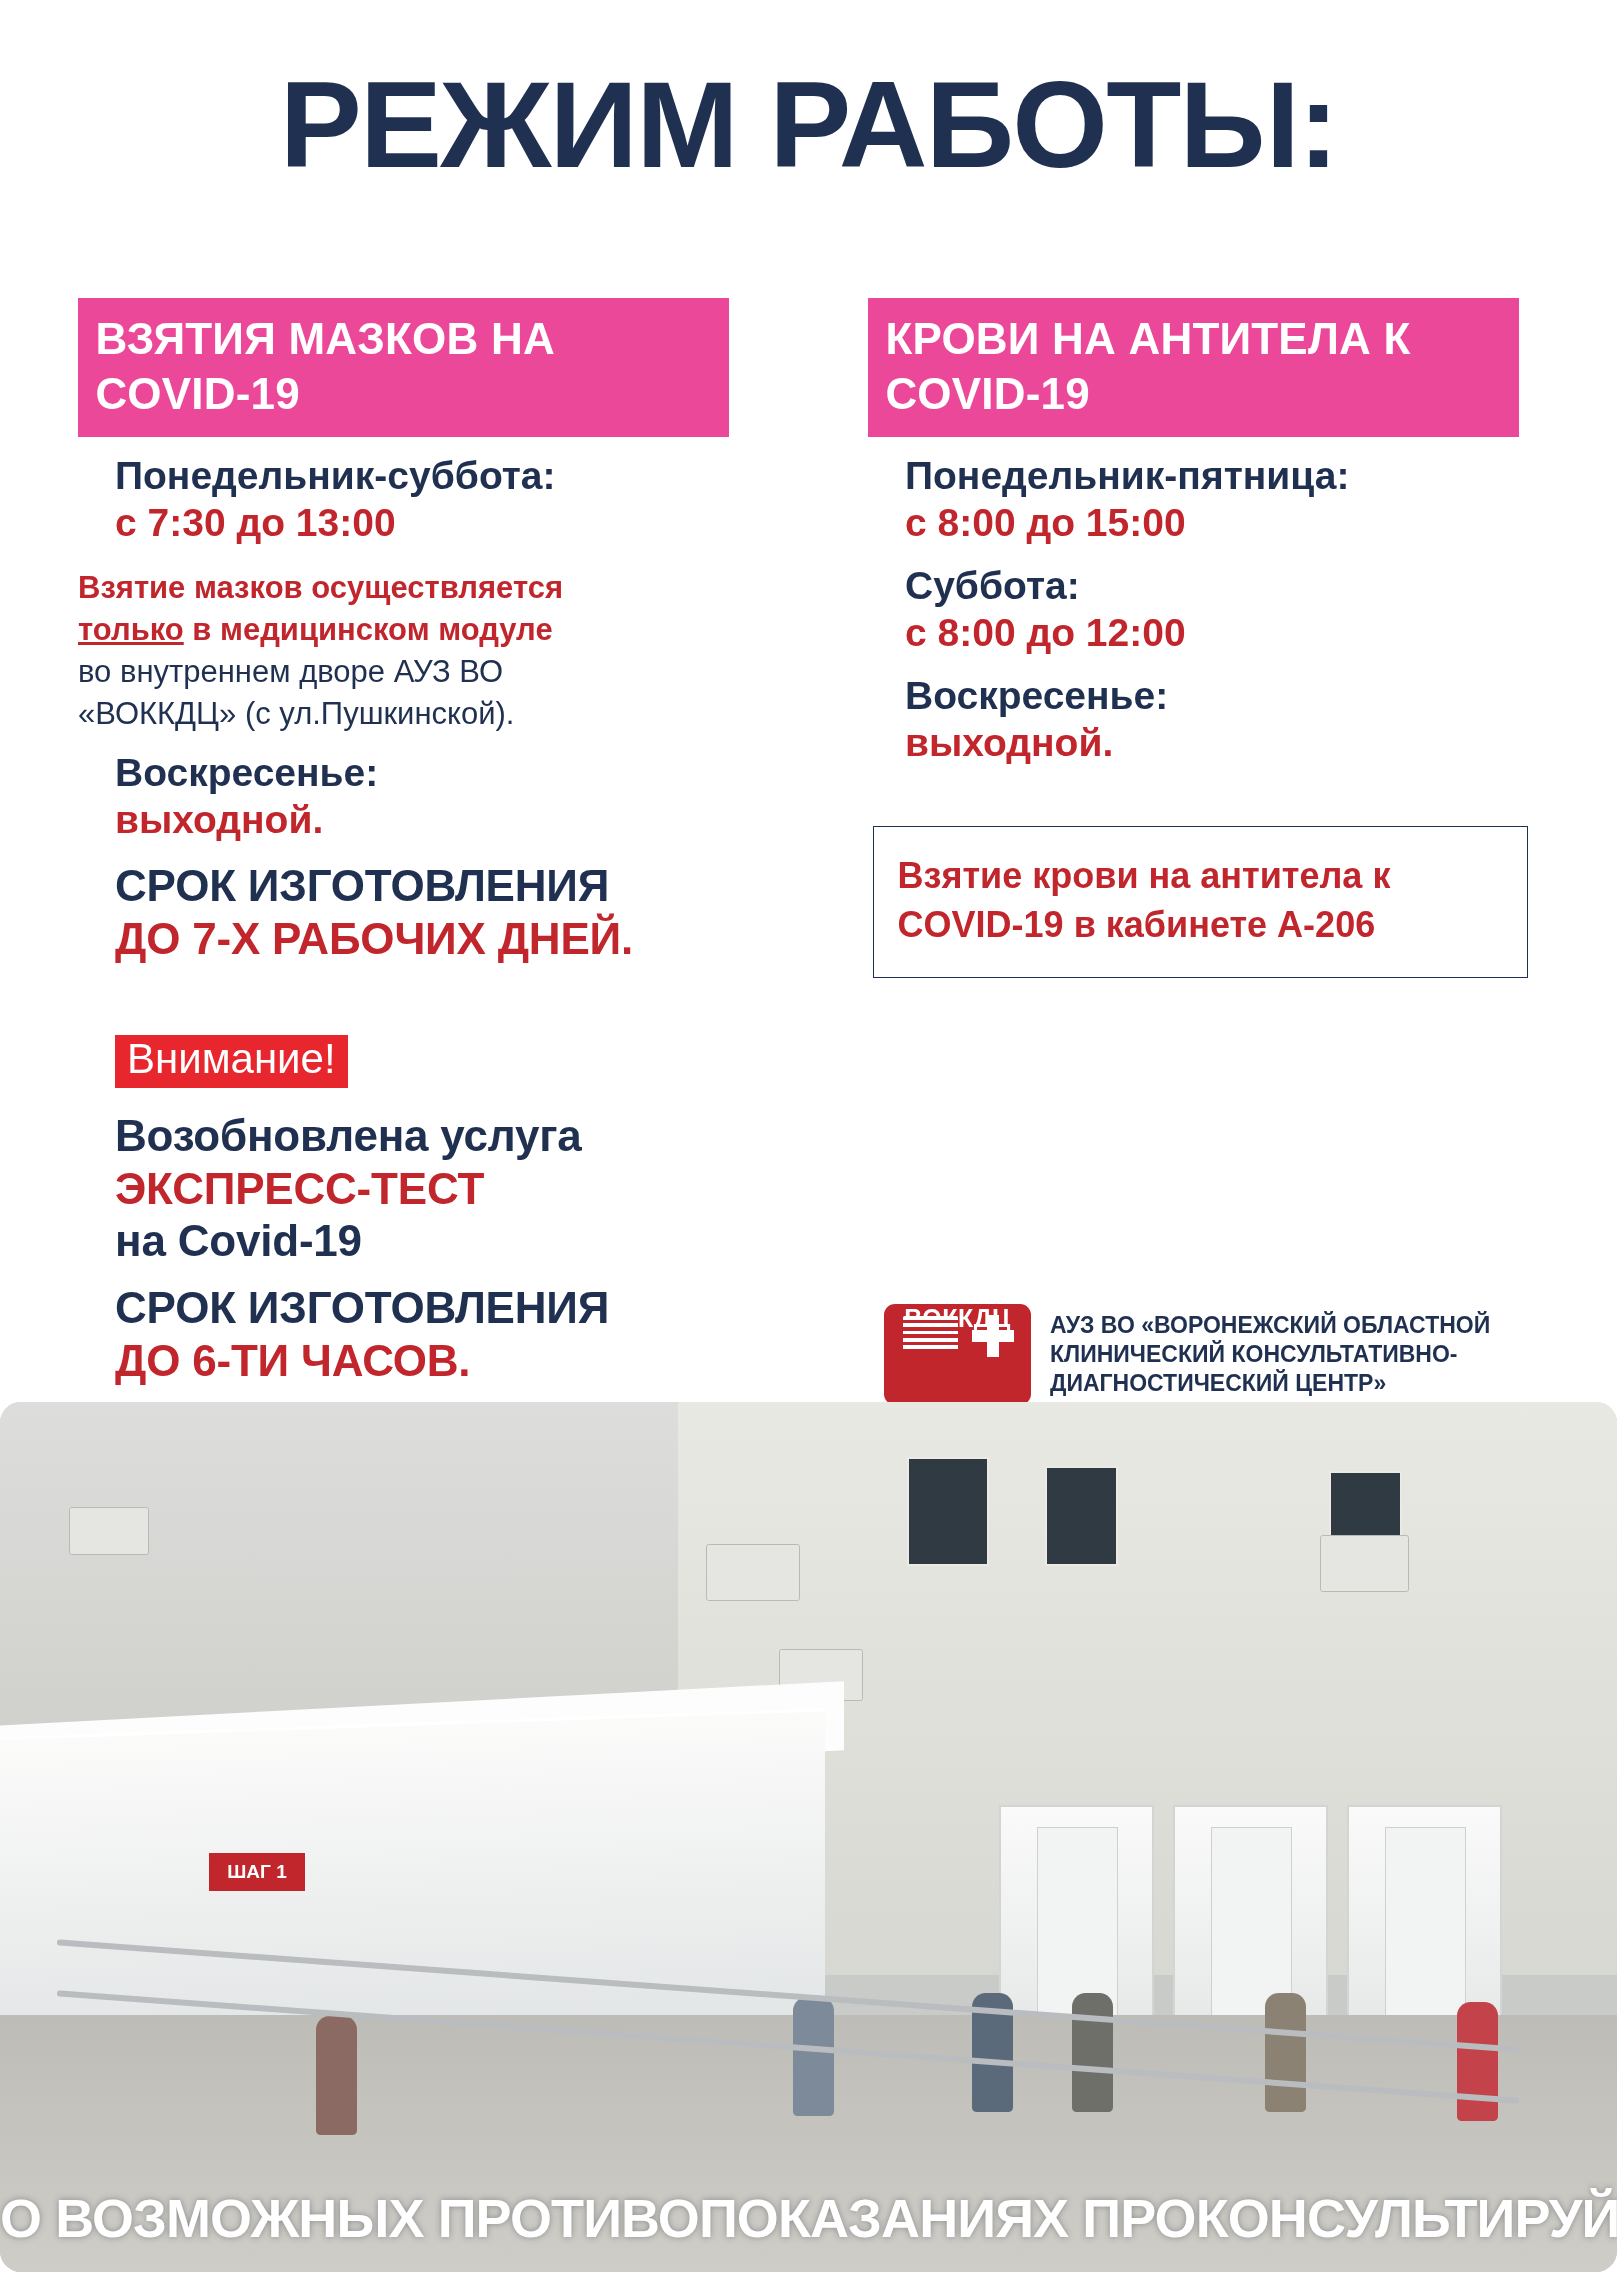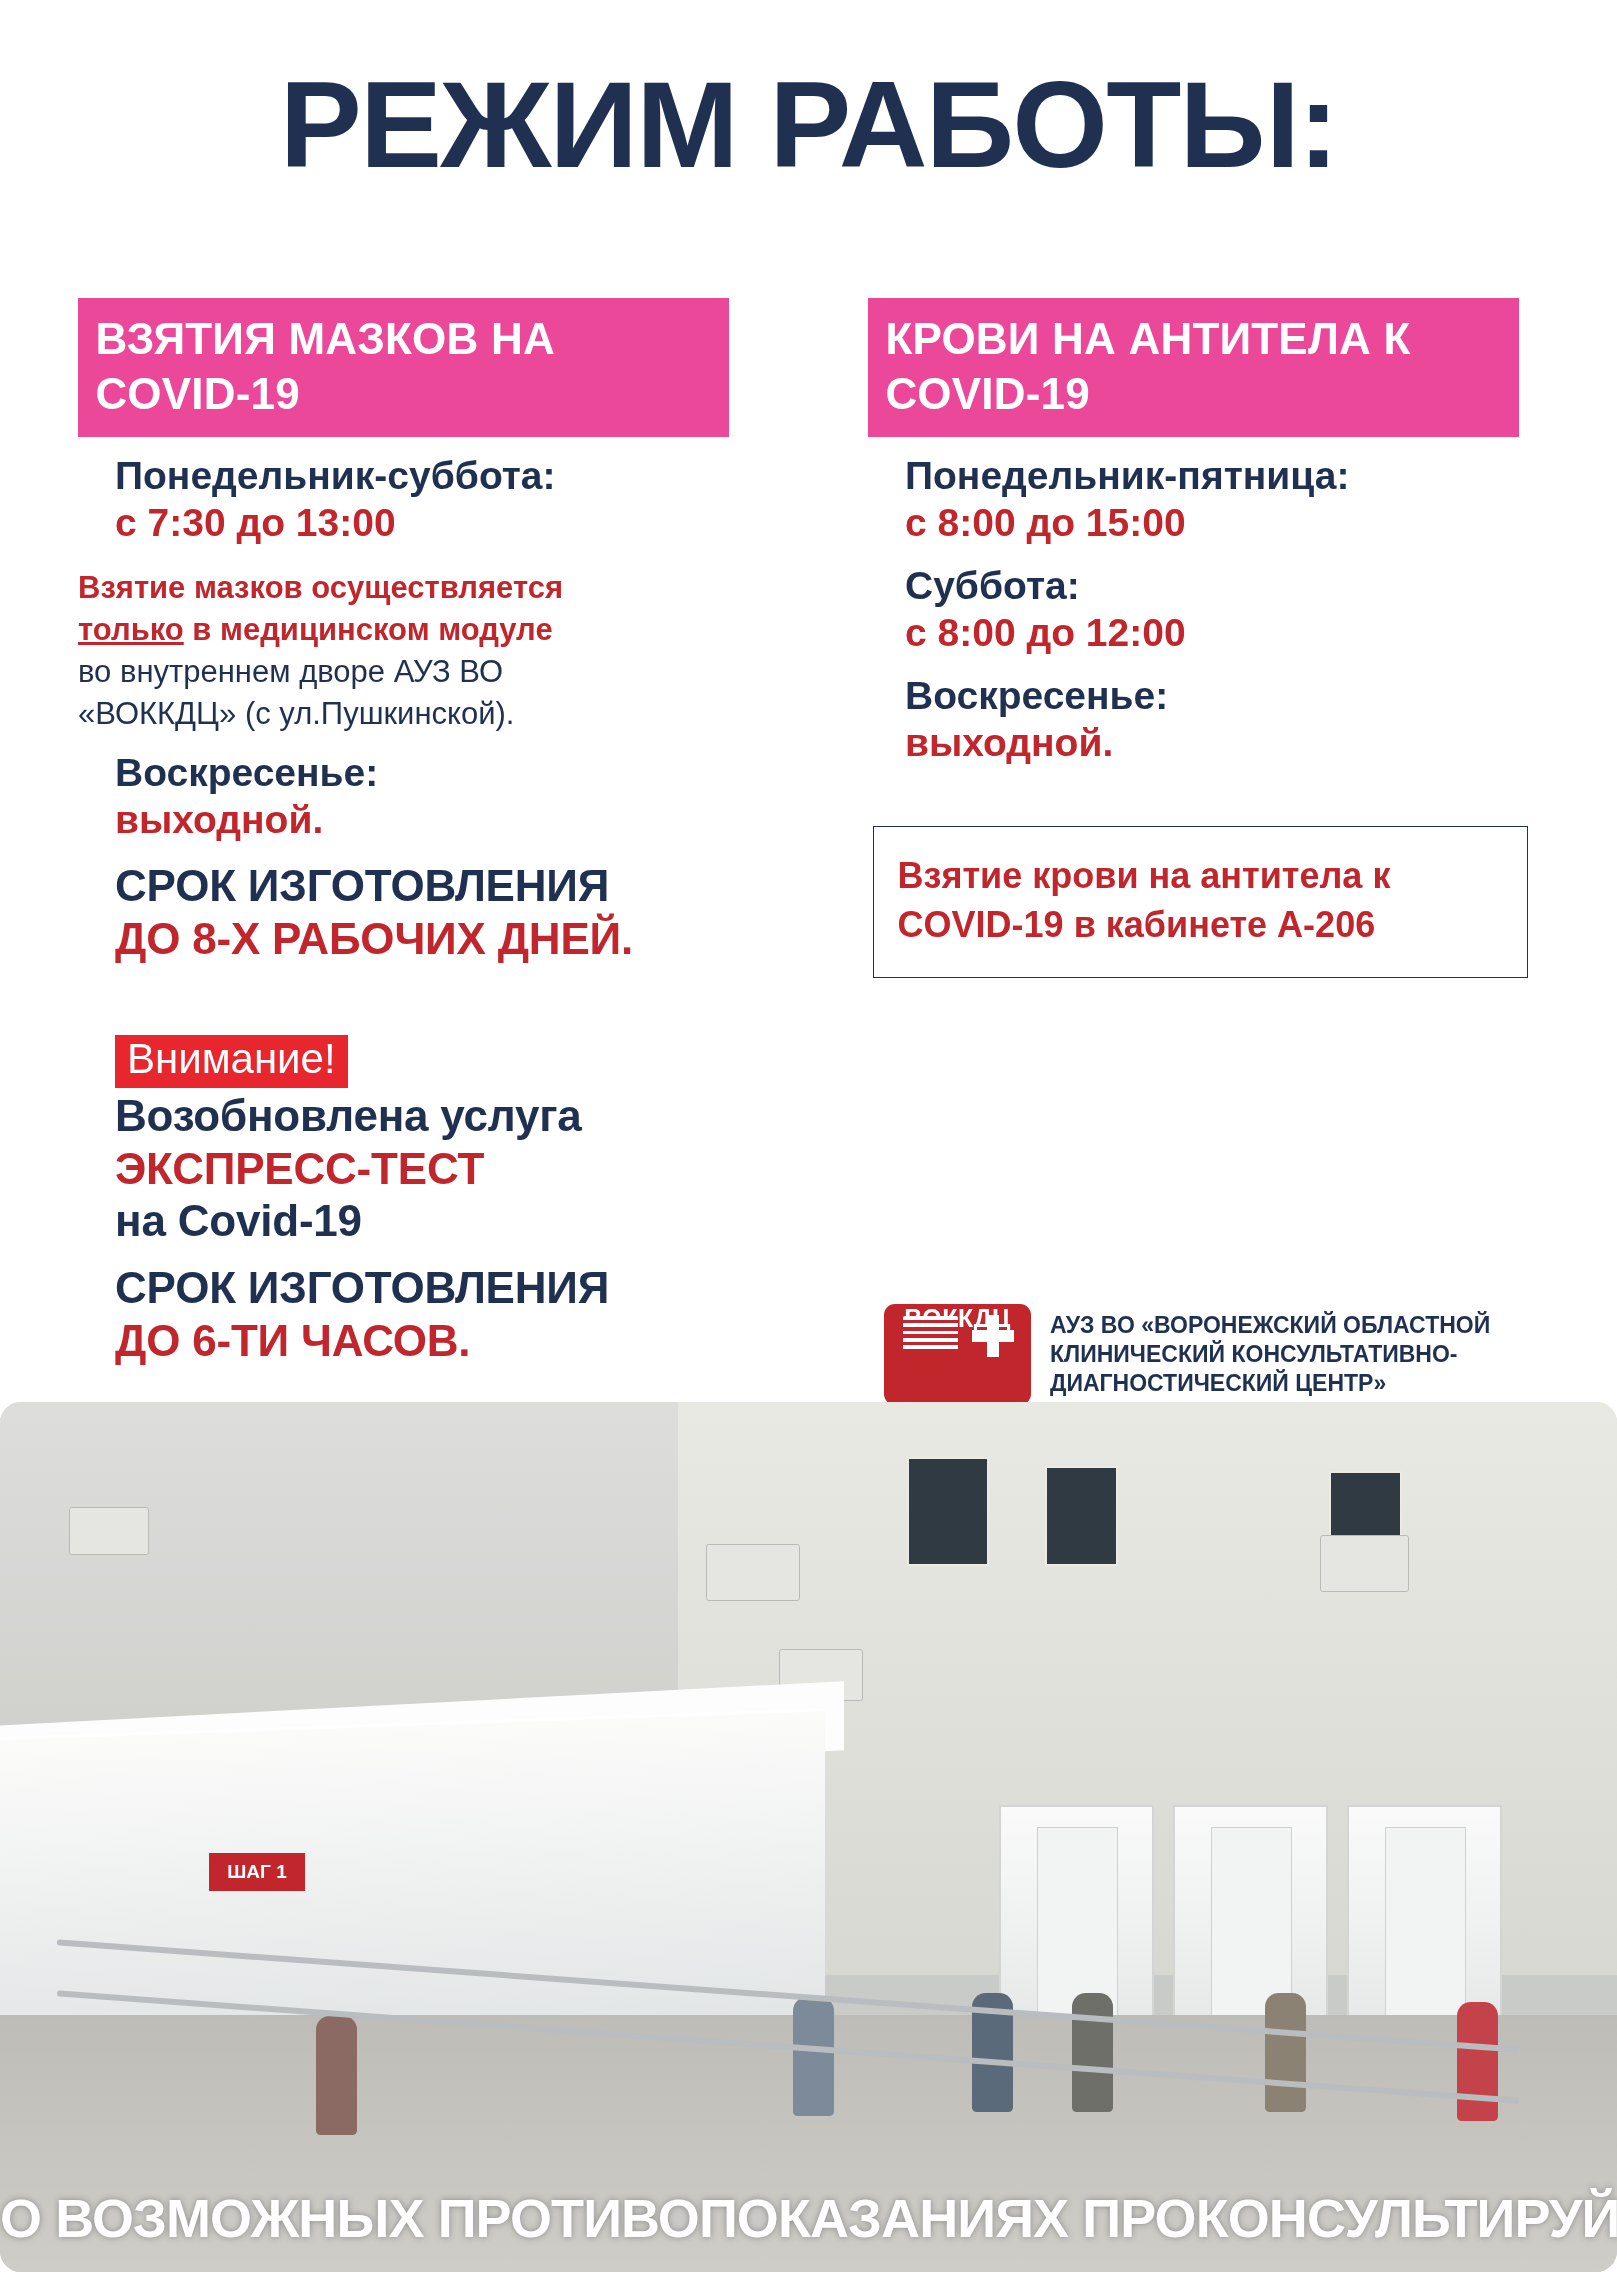--- a/index.html
+++ b/index.html
@@ -294,26 +294,26 @@
     <span>«ВОККДЦ» (с ул.Пушкинской).</span>
   </div>
 
   <div class="block">
     <div class="day-label">Воскресенье:</div>
     <div class="day-time">выходной.</div>
   </div>
 
   <div class="block">
     <div class="big-dark">СРОК ИЗГОТОВЛЕНИЯ</div>
-    <div class="big-red">ДО 8-Х РАБОЧИХ ДНЕЙ.</div>
+    <div class="big-red">ДО 7-Х РАБОЧИХ ДНЕЙ.</div>
   </div>
 
   <div class="attention-wrap">
     <div class="attention-badge">Внимание!</div>
-    <div style="margin-top:2px">
+    <div style="margin-top:22px">
       <div class="big-dark">Возобновлена услуга</div>
       <div class="big-red">ЭКСПРЕСС-ТЕСТ</div>
       <div class="big-dark">на Covid-19</div>
     </div>
     <div style="margin-top:13.7px">
       <div class="big-dark">СРОК ИЗГОТОВЛЕНИЯ</div>
       <div class="big-red">ДО 6-ТИ ЧАСОВ.</div>
     </div>
   </div>
 </div>

